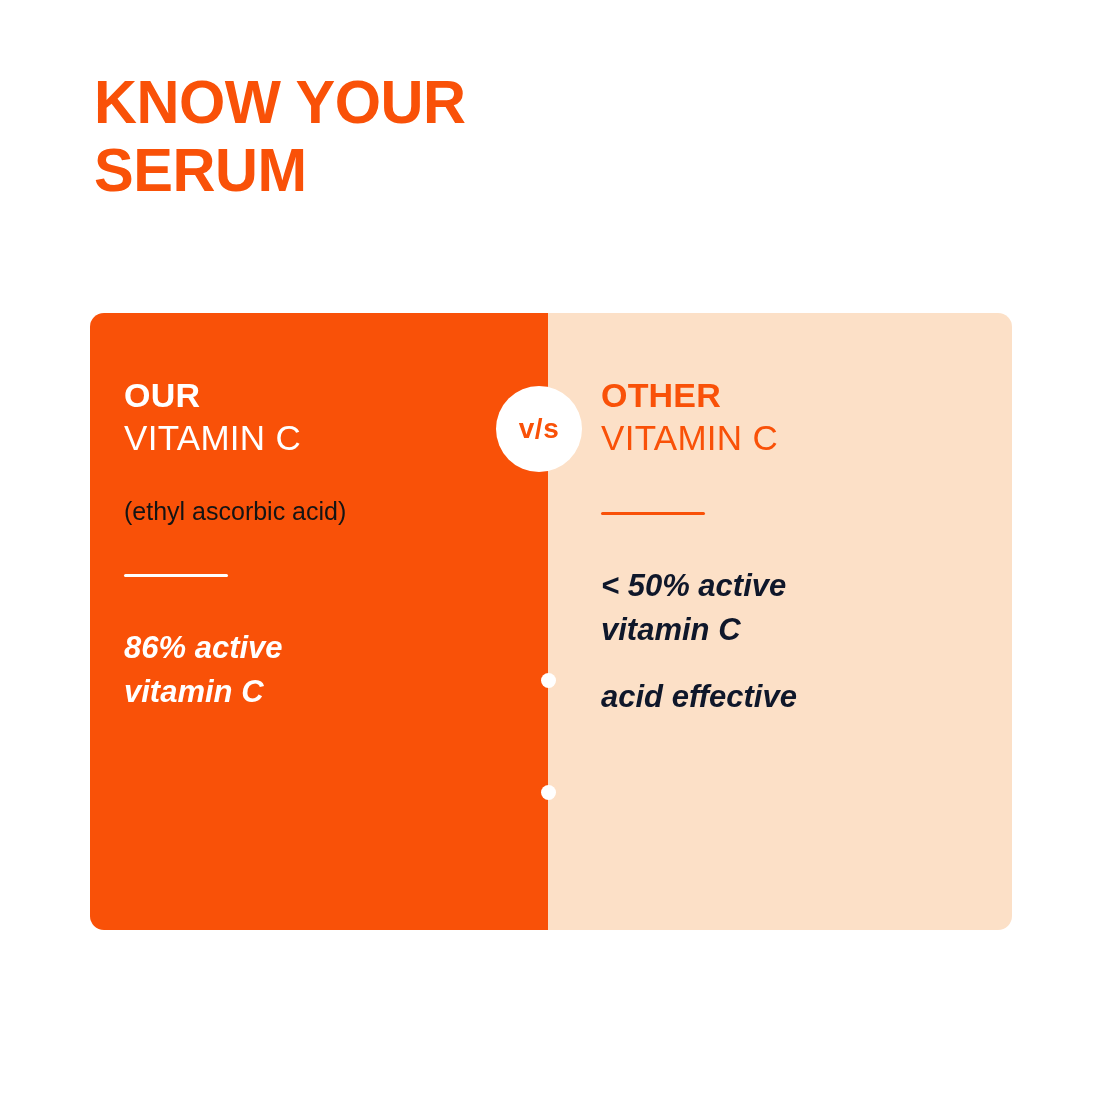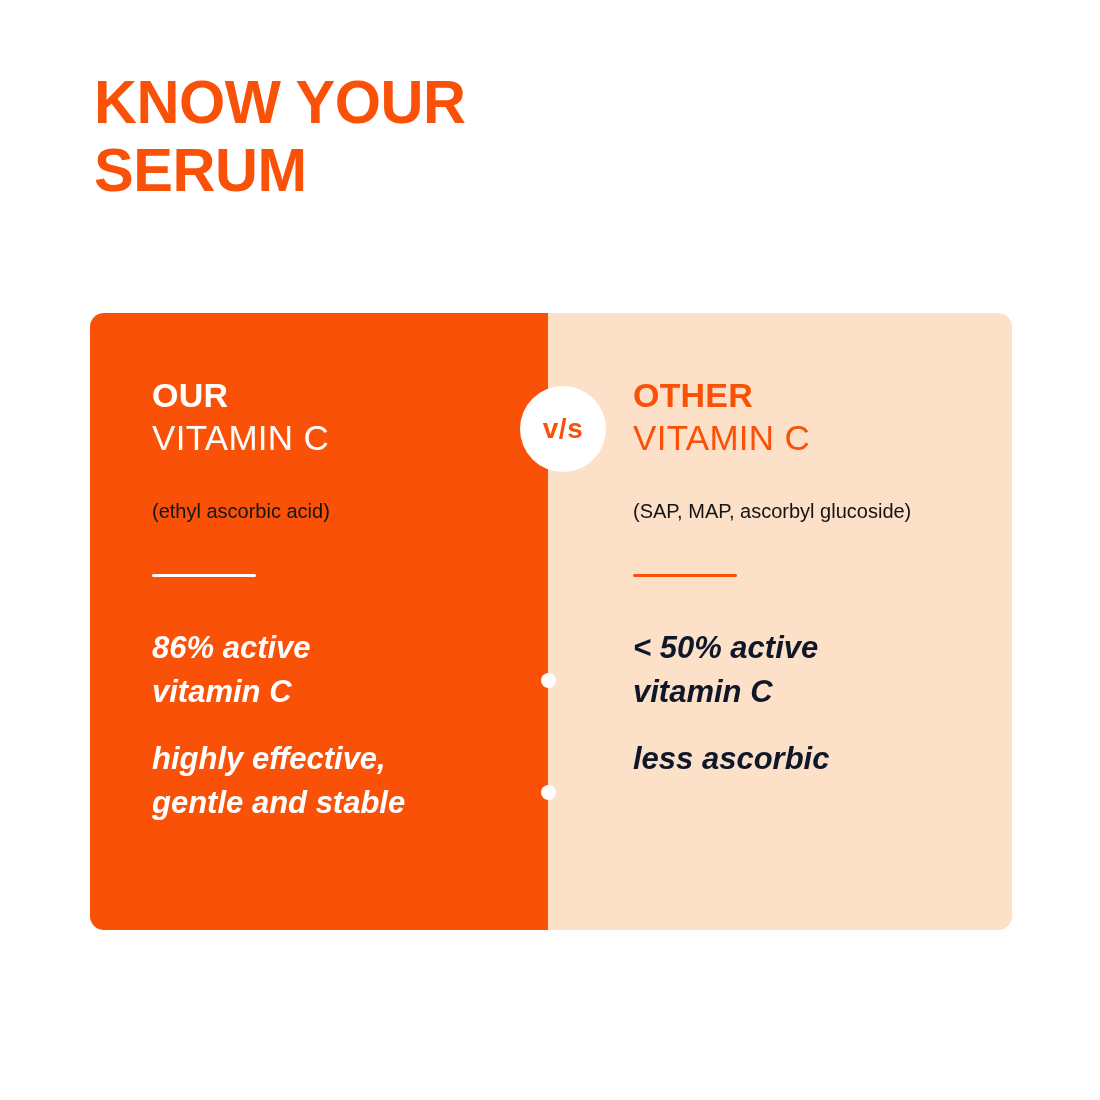--- a/index.html
+++ b/index.html
@@ -50,50 +50,50 @@
     top: 313px;
     width: 922px;
     height: 617px;
     border-radius: 14px;
     overflow: hidden;
     display: flex;
   }
   .panel {
     position: relative;
     box-sizing: border-box;
-    padding-left: 62px;
+    padding-left: 34px;
     padding-top: 62px;
   }
   .panel-left {
     width: 458px;
     background: #F95108;
   }
   .panel-right {
     width: 464px;
     background: #FCE0C7;
-    padding-left: 85px;
+    padding-left: 53px;
   }
 
   .brand-line {
     font-weight: 700;
     font-size: 34px;
     line-height: 40px;
     letter-spacing: 0.2px;
   }
   .brand-line.light {
     font-weight: 400;
     font-size: 35px;
     line-height: 46px;
     letter-spacing: 0.3px;
   }
   .panel-left .brand-line { color: #ffffff; }
   .panel-right .brand-line { color: #F95108; }
 
   .formula {
-    font-size: 20px;
+    font-size: 25px;
     line-height: 24px;
     color: #141414;
     margin-top: 38px;
     white-space: nowrap;
   }
 
   .rule {
     width: 104px;
     height: 3px;
     margin-top: 51px;
@@ -112,21 +112,21 @@
     line-height: 44px;
     white-space: pre-line;
   }
   .claim + .claim { margin-top: 23px; }
   .panel-left .claim { color: #ffffff; }
   .panel-right .claim { color: #0f172a; }
 
   
   .vs-badge {
     position: absolute;
-    left: 520px;
+    left: 496px;
     top: 386px;
     width: 86px;
     height: 86px;
     border-radius: 50%;
     background: #ffffff;
     display: flex;
     align-items: center;
     justify-content: center;
     color: #F95108;
     font-weight: 700;
@@ -160,33 +160,30 @@
 <div class="compare-card">
 
   <div class="panel panel-left">
     <div class="brand-line">OUR</div>
     <div class="brand-line light">VITAMIN C</div>
     <div class="formula">(ethyl ascorbic acid)</div>
     <div class="rule"></div>
     <div class="claims">
       <div class="claim">86% active
 vitamin C</div>
-      <div class="claim">highly effective,
-gentle and stable</div>
     </div>
   </div>
 
   <div class="panel panel-right">
     <div class="brand-line">OTHER</div>
     <div class="brand-line light">VITAMIN C</div>
-    <div class="formula">(SAP, MAP, ascorbyl glucoside)</div>
     <div class="rule"></div>
     <div class="claims">
       <div class="claim">&lt; 50% active
 vitamin C</div>
-      <div class="claim">less ascorbic</div>
+      <div class="claim">acid effective</div>
     </div>
   </div>
 </div>
 
 <div class="vs-badge">v/s</div>
 <div class="divider-dot dot-1"></div>
 <div class="divider-dot dot-2"></div>
 
 </body></html>

